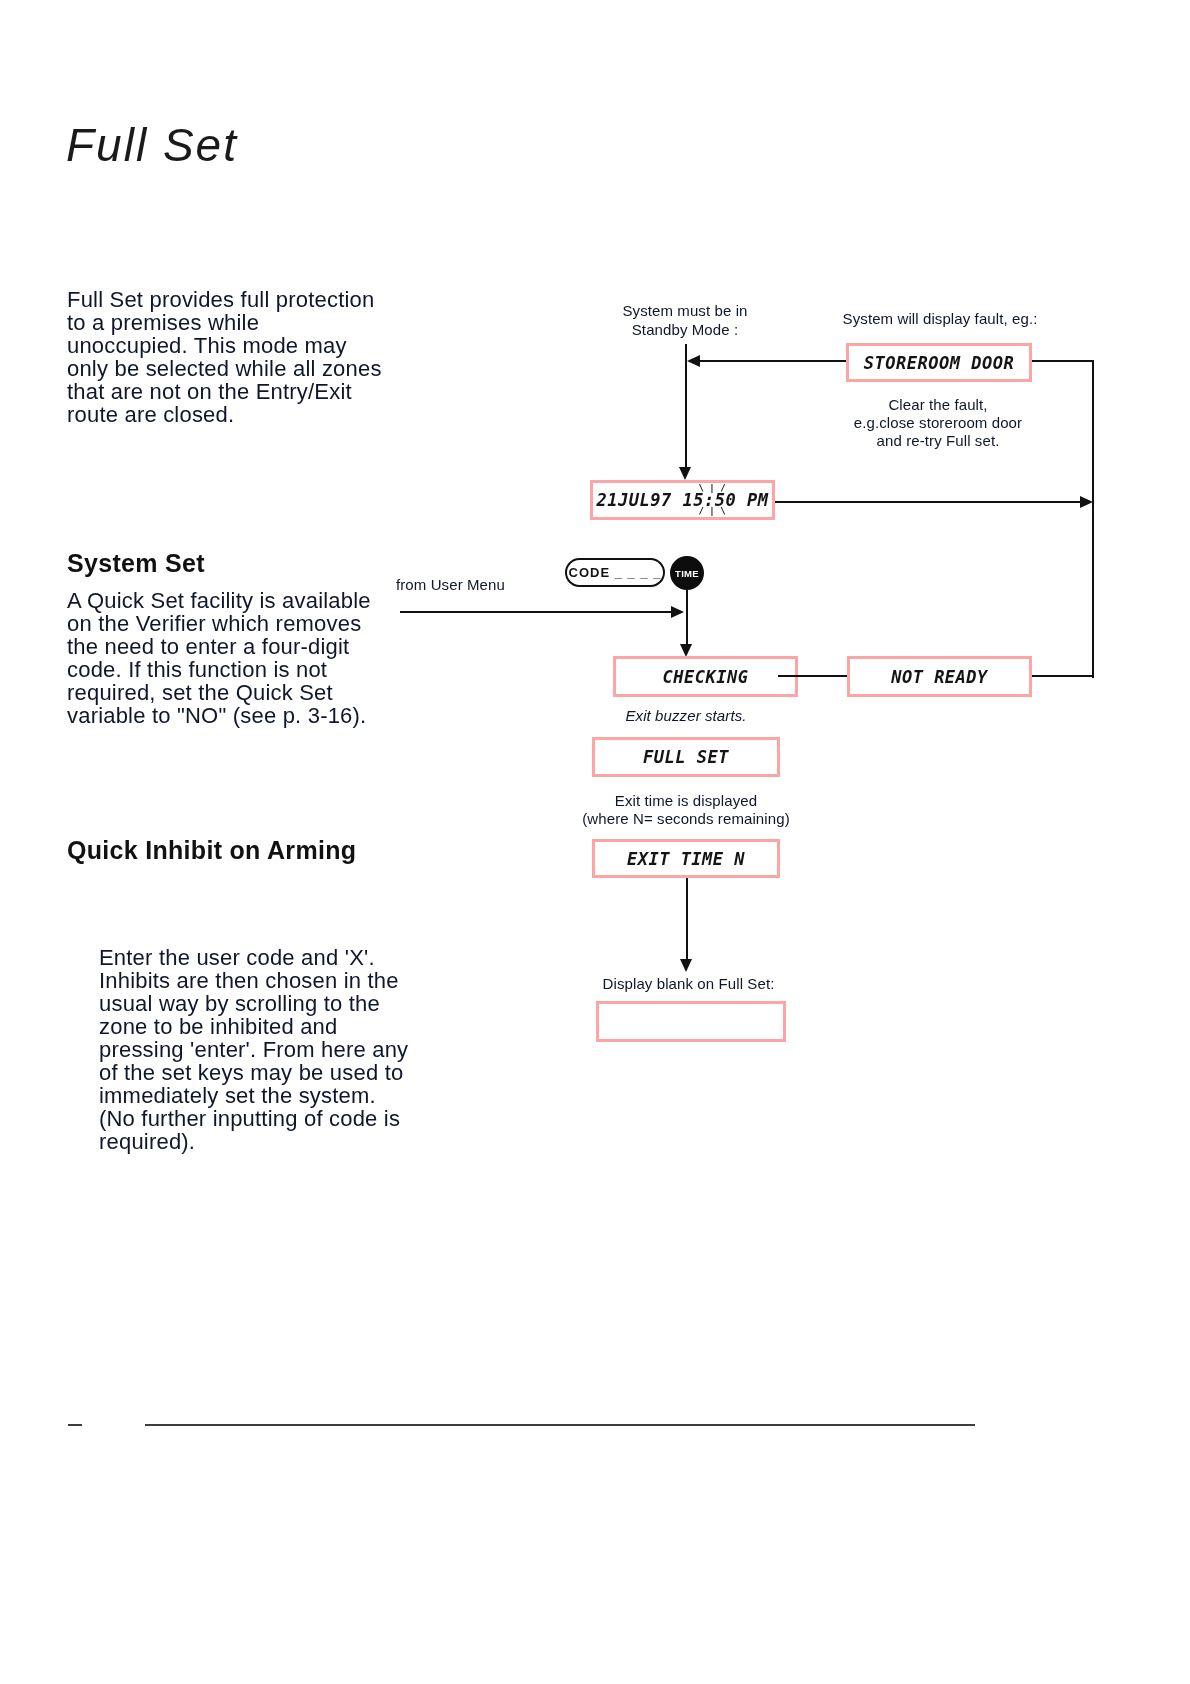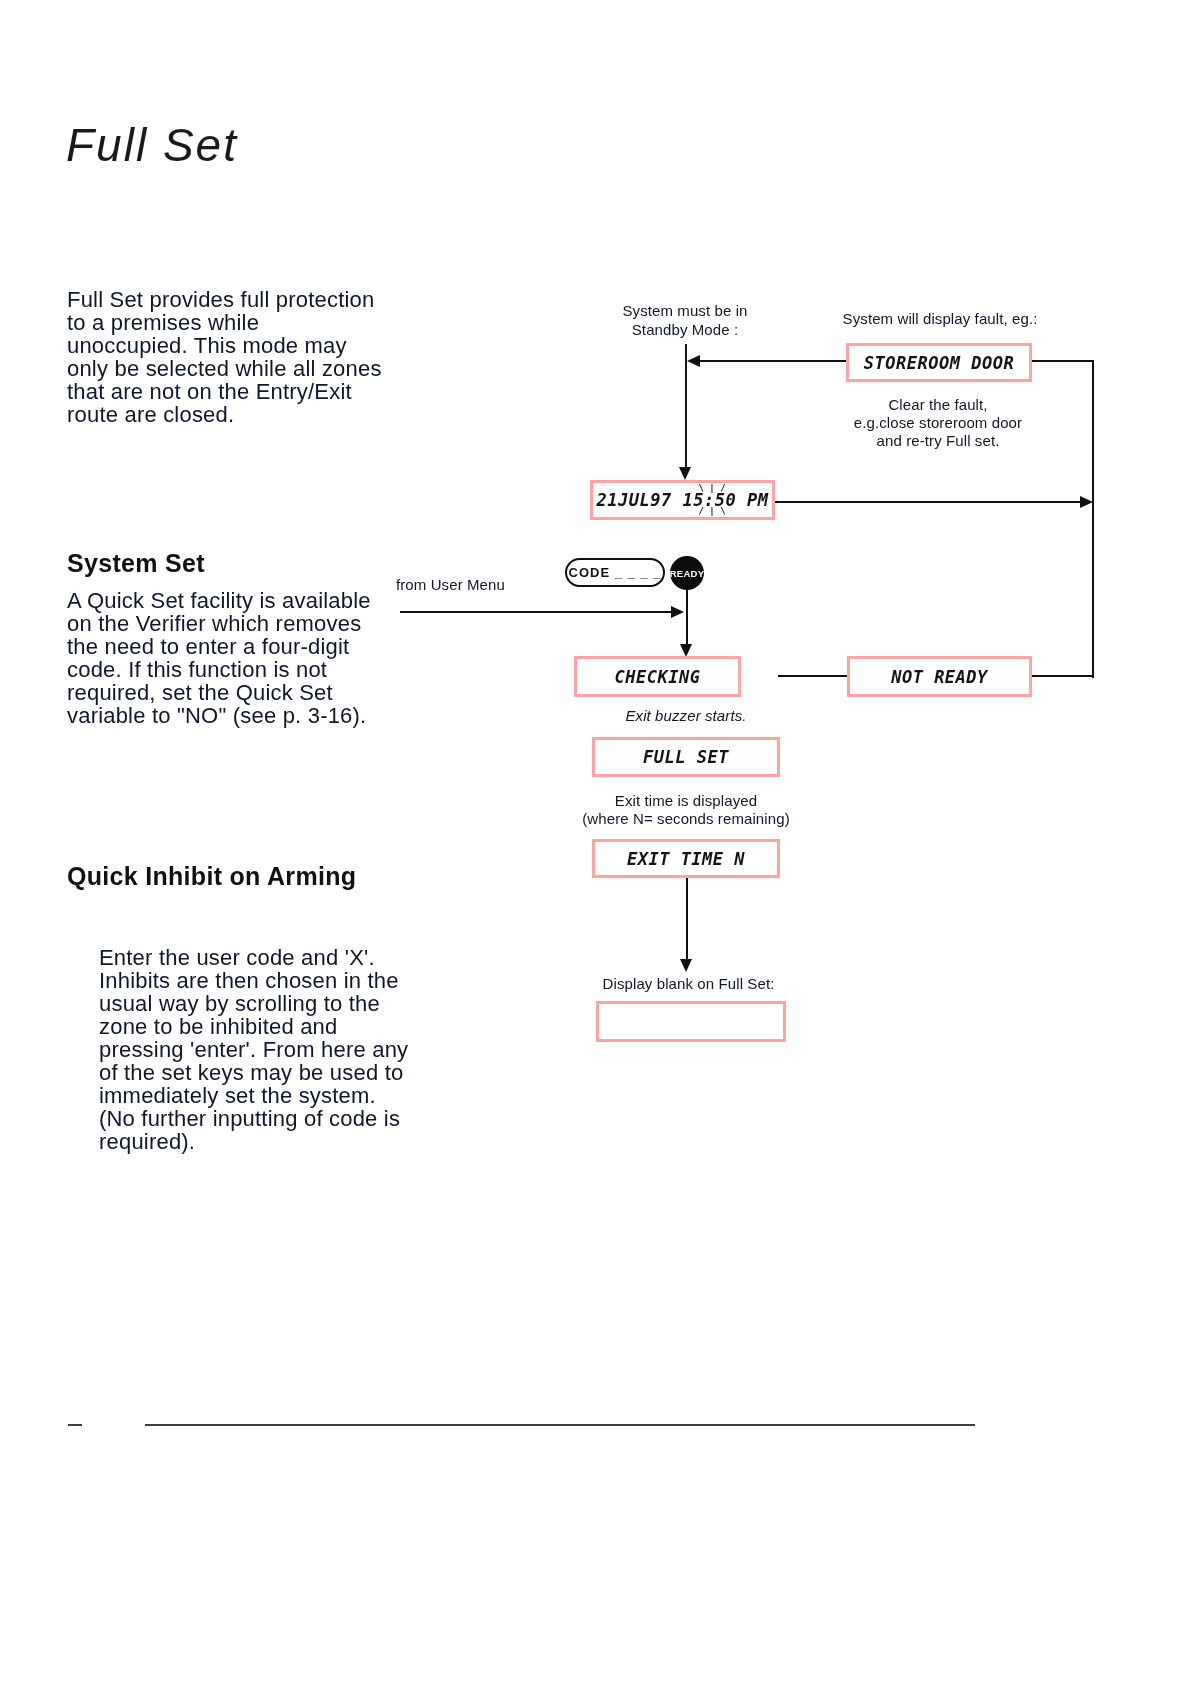--- a/index.html
+++ b/index.html
@@ -108,21 +108,21 @@
 
   <div class="abs page-title" style="left:66px; top:118px;">Full Set</div>
 
   <div class="abs body-text" style="left:67px; top:288px; width:320px;">Full Set provides full protection<br>to a premises while<br>unoccupied. This mode may<br>only be selected while all zones<br>that are not on the Entry/Exit<br>route are closed.</div>
 
 
   <div class="abs heading" style="left:67px; top:549px;">System Set</div>
 
   <div class="abs body-text" style="left:67px; top:589px; width:320px;">A Quick Set facility is available<br>on the Verifier which removes<br>the need to enter a four-digit<br>code. If this function is not<br>required, set the Quick Set<br>variable to "NO" (see p. 3-16).</div>
 
-  <div class="abs heading" style="left:67px; top:836px;margin-top:26px;">Quick Inhibit on Arming</div>
+  <div class="abs heading" style="left:67px; top:836px;">Quick Inhibit on Arming</div>
 
 
   <div class="abs body-text" style="left:67px; top:946px; width:330px;margin-left:32px;">Enter the user code and 'X'.<br>Inhibits are then chosen in the<br>usual way by scrolling to the<br>zone to be inhibited and<br>pressing 'enter'.  From here any<br>of the set keys may be used to<br>immediately set the system.<br>(No further inputting of code is<br>required).</div>
 
   <div class="abs note center" style="left:560px; top:302px; width:250px;">System must be in</div>
   <div class="abs note center" style="left:560px; top:321px; width:250px;">Standby Mode :</div>
 
   <div class="abs note center" style="left:810px; top:310px; width:260px;">System will display fault, eg.:</div>
 
   <div class="lcd-box" style="left:846px; top:343px; width:186px; height:39px;">
@@ -146,30 +146,30 @@
   </div>
 
   <div class="hline" style="left:1032px; top:360px; width:62px;"></div>
   <div class="vline" style="left:1092px; top:360px; height:318px;"></div>
   <div class="hline" style="left:1032px; top:675px; width:62px;"></div>
 
   <div class="hline" style="left:775px; top:501px; width:306px;"></div>
   <div class="arr-right" style="left:1080px; top:496px;"></div>
 
   <div class="code-pill" style="left:565px; top:558px; width:100px; height:29px;">CODE _ _ _ _</div>
-  <div class="key-circle" style="left:670px; top:556px; width:34px; height:34px;">READY</div>
+  <div class="key-circle" style="left:670px; top:556px; width:34px; height:34px;">TIME</div>
 
   <div class="abs note" style="left:396px; top:576px;">from User Menu</div>
   <div class="hline" style="left:400px; top:611px; width:272px;"></div>
   <div class="arr-right" style="left:671px; top:606px;"></div>
 
   <div class="vline" style="left:686px; top:590px; height:56px;"></div>
   <div class="arr-down" style="left:680px; top:644px;"></div>
 
-  <div class="lcd-box" style="left:574px; top:656px; width:167px; height:41px;">
+  <div class="lcd-box" style="left:613px; top:656px; width:185px; height:41px;">
     <span class="lcd-text">CHECKING</span>
   </div>
   <div class="hline" style="left:778px; top:675px; width:69px;"></div>
   <div class="lcd-box" style="left:847px; top:656px; width:185px; height:41px;">
     <span class="lcd-text">NOT READY</span>
   </div>
 
   <div class="abs note center" style="left:586px; top:707px; width:200px;font-style:italic;">Exit buzzer starts.</div>
 
   <div class="lcd-box" style="left:592px; top:737px; width:188px; height:40px;">

